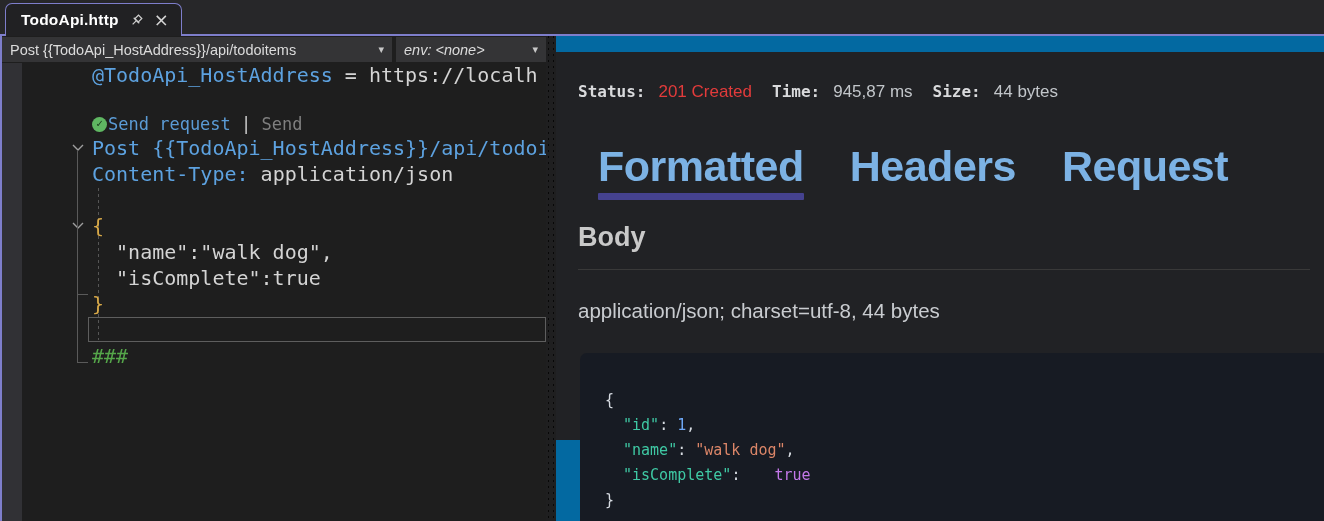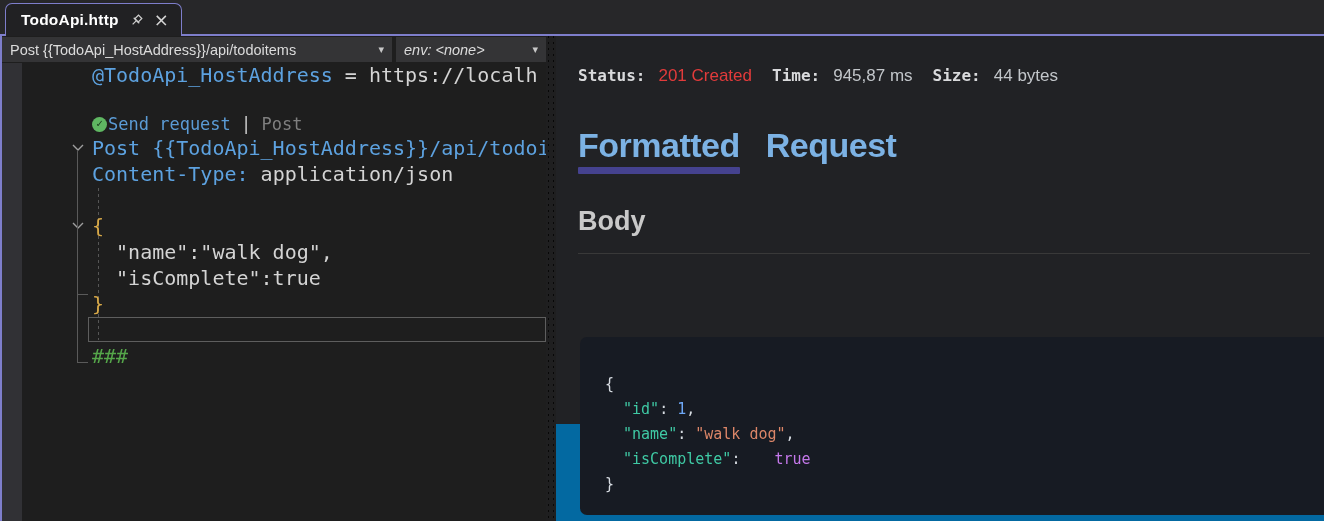--- a/index.html
+++ b/index.html
@@ -60,31 +60,31 @@
 
   
   .splitter{position:absolute;left:546px;top:36px;width:10px;height:485px;background:#1f1f20;
     cursor:col-resize;
     background-image:
       repeating-linear-gradient(to bottom,#070707 0 2px,transparent 2px 6px),
       repeating-linear-gradient(to bottom,#070707 0 2px,transparent 2px 6px);
     background-size:1px 100%,1px 100%;background-position:2px 0,7px 0;background-repeat:no-repeat;}
 
   
-  .right-pane{position:absolute;left:556px;top:36px;width:768px;height:388px;background:#212225;}
+  .right-pane{position:absolute;left:556px;top:52px;width:768px;height:388px;background:#212225;}
   .status-row{position:absolute;left:22px;top:30px;display:flex;align-items:baseline;
     white-space:pre;}
   .st-label{font-family:"DejaVu Sans Mono","Liberation Mono",monospace;font-weight:bold;
     font-size:16px;color:#d9dadc;margin-right:13px;}
   .st-value{font-size:17px;color:#c2c6ca;margin-right:20px;}
   .st-red{color:var(--status-red);}
 
   .resp-tabs{position:absolute;left:22px;top:90px;display:flex;gap:26px;}
-  .resp-tab{font-size:34px;font-weight:bold;color:var(--resp-tab-blue);cursor:pointer;
-    letter-spacing:-.5px;}
+  .resp-tab{font-size:43px;font-weight:bold;color:var(--resp-tab-blue);cursor:pointer;
+    letter-spacing:-.5px;margin-left:20px;}
   .resp-tab .tab-underline{height:7px;background:var(--tab-underline);margin-top:2px;
     border-radius:1px;display:none;}
   .resp-tab.active .tab-underline{display:block;}
 
   .body-title{position:absolute;left:22px;top:170px;font-size:27px;font-weight:600;color:#c9c9c9;}
   .body-hr{position:absolute;left:22px;right:14px;top:217px;height:1px;background:#393939;}
   .content-type-line{position:absolute;left:22px;top:247px;font-size:20.5px;color:#c9ccd0;}
 
   .code-block{position:absolute;left:24px;right:-10px;top:301px;height:178px;background:#171b23;
     border-radius:7px;padding:35px 0 0 25px;overflow:hidden;}
@@ -142,21 +142,21 @@
         </svg>
     </div>
     <div class="fold-line" style="top:114px;height:212px"></div>
     <div class="fold-tick" style="left:76px;top:258px;width:10px"></div>
     <div class="fold-tick" style="left:75px;top:326px;width:11px"></div>
     <div class="indent-guide" style="top:152px;height:152px"></div>
 
     <div class="ed-line mono" style="top:26px"><span class="c-blue">@TodoApi_HostAddress</span><span class="c-white"> = https://localh</span></div>
 
     <div class="codelens mono" style="top:76px">
-      <span class="check-circle">✓</span><span class="lens-link">Send request</span><span> </span><span class="lens-sep">|</span><span> </span><span class="lens-debug">Post</span>
+      <span class="check-circle">✓</span><span class="lens-link">Send request</span><span> </span><span class="lens-sep">|</span><span> </span><span class="lens-debug">Send</span>
     </div>
 
     <div class="ed-line mono" style="top:125px"><span class="c-blue">Content-Type:</span><span class="c-white"> application/json</span></div>
     <div class="ed-line mono" style="top:99px"><span class="c-blue">Post {{TodoApi_HostAddress}}/api/todoi</span></div>
     <div class="ed-line mono" style="top:177px"><span class="c-gold">{</span></div>
     <div class="ed-line mono" style="top:203px"><span class="c-white">  "name":"walk dog",</span></div>
     <div class="ed-line mono" style="top:229px"><span class="c-white">  "isComplete":true</span></div>
     <div class="ed-line mono" style="top:255px"><span class="c-gold">}</span></div>
 
     <div class="current-line-box"></div>
@@ -176,27 +176,32 @@
       <span class="st-label mono">Size:</span>
       <span class="st-value">44 bytes</span>
     </div>
 
     <div class="resp-tabs">
       <div class="resp-tab active">
         <span>Formatted</span>
         <div class="tab-underline"></div>
       </div>
       <div class="resp-tab">
+        <span>Headers</span>
+        
+      </div>
+      <div class="resp-tab">
         <span>Request</span>
         
       </div>
     </div>
 
     <div class="body-title">Body</div>
     <div class="body-hr"></div>
+    <div class="content-type-line">application/json; charset=utf-8, 44 bytes</div>
 
     <div class="code-block">
       <div class="json-line"><span class="j-punct">{</span></div>
       <div class="json-line json-indent"><span class="j-key">"id"</span><span class="j-punct">: </span><span class="j-num">1</span><span class="j-punct">,</span></div>
       <div class="json-line json-indent"><span class="j-key">"name"</span><span class="j-punct">: </span><span class="j-str">"walk dog"</span><span class="j-punct">,</span></div>
       <div class="json-line json-indent"><span class="j-key">"isComplete"</span><span class="j-punct">: </span><span class="j-bool">true</span><span class="j-punct"></span></div>
       <div class="json-line"><span class="j-punct">}</span></div>
     </div>
   </div>
 </div>

